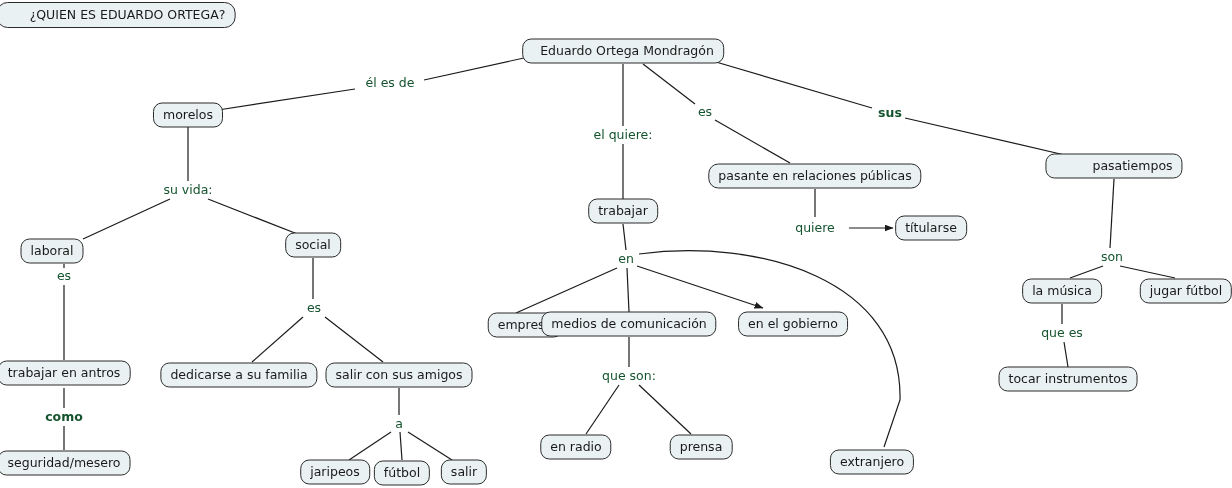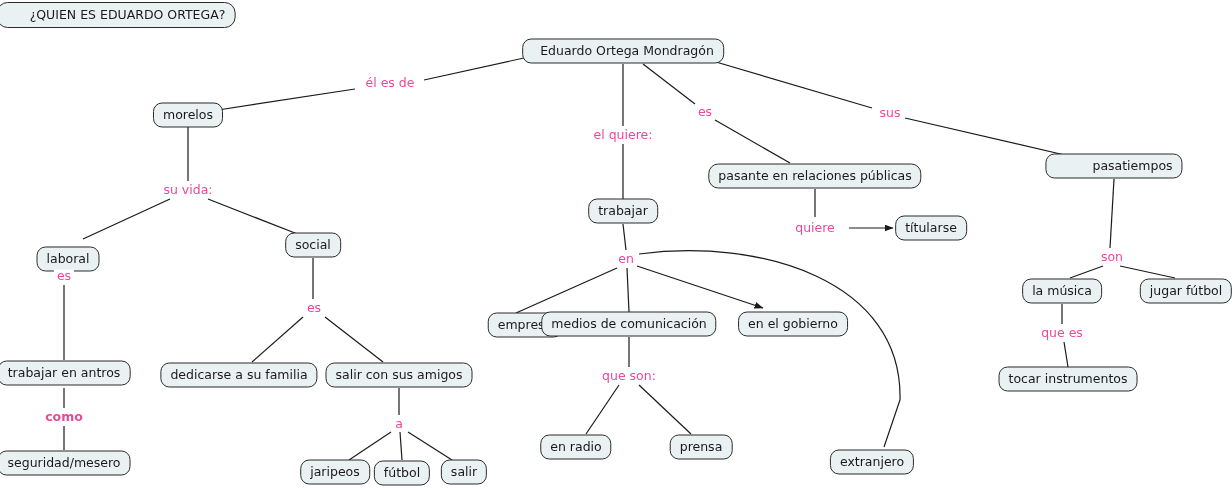--- a/index.html
+++ b/index.html
@@ -41,21 +41,21 @@
     transform: translate(-50%, -50%);
   }
   .node.title {
     border-radius: 11px;
     height: 26px;
     font-size: 12.5px;
     padding-left: 32px;
   }
   .link-label {
     position: absolute;
-    color: #ec4899;
+    color: #14532d;
     font-size: 12.5px;
     line-height: 1;
     white-space: nowrap;
     background: #ffffff;
     padding: 0 3px;
     transform: translate(-50%, -50%);
   }
 </style>
 </head>
 <body>
@@ -127,21 +127,21 @@
       <line x1="1064" y1="342" x2="1068" y2="367"></line>
     </g>
   </svg>
 
   <div class="node title" style="left:116px; top:15px;">¿QUIEN ES EDUARDO ORTEGA?</div>
 
   <div class="node" style="left:623px; top:51px;padding-left:17px;">Eduardo Ortega Mondragón</div>
 
   <div class="node" style="left:188px; top:115px;">morelos</div>
 
-  <div class="node" style="left:68px; top:251px;margin-top:8px;">laboral</div>
+  <div class="node" style="left:52px; top:251px;">laboral</div>
 
   <div class="node" style="left:313px; top:245px;">social</div>
 
   <div class="node" style="left:64px; top:373px;">trabajar en antros</div>
 
   <div class="node" style="left:64px; top:463px;">seguridad/mesero</div>
 
   <div class="node" style="left:239px; top:375px;">dedicarse a su familia</div>
 
   <div class="node" style="left:399px; top:375px;">salir con sus amigos</div>
@@ -193,19 +193,19 @@
   <div class="link-label" style="left:623px; top:135px;">el quiere:</div>
 
   <div class="link-label" style="left:626px; top:259px;">en</div>
 
   <div class="link-label" style="left:629px; top:376px;">que son:</div>
 
   <div class="link-label" style="left:705px; top:112px;">es</div>
 
   <div class="link-label" style="left:815px; top:228px;">quiere</div>
 
-  <div class="link-label" style="left:890px; top:113px;">sus</div>
+  <div class="link-label" style="left:890px; top:113px;font-weight:bold;">sus</div>
 
   <div class="link-label" style="left:1112px; top:257px;">son</div>
 
   <div class="link-label" style="left:1062px; top:333px;">que es</div>
 
 </div>
 
 </body></html>

